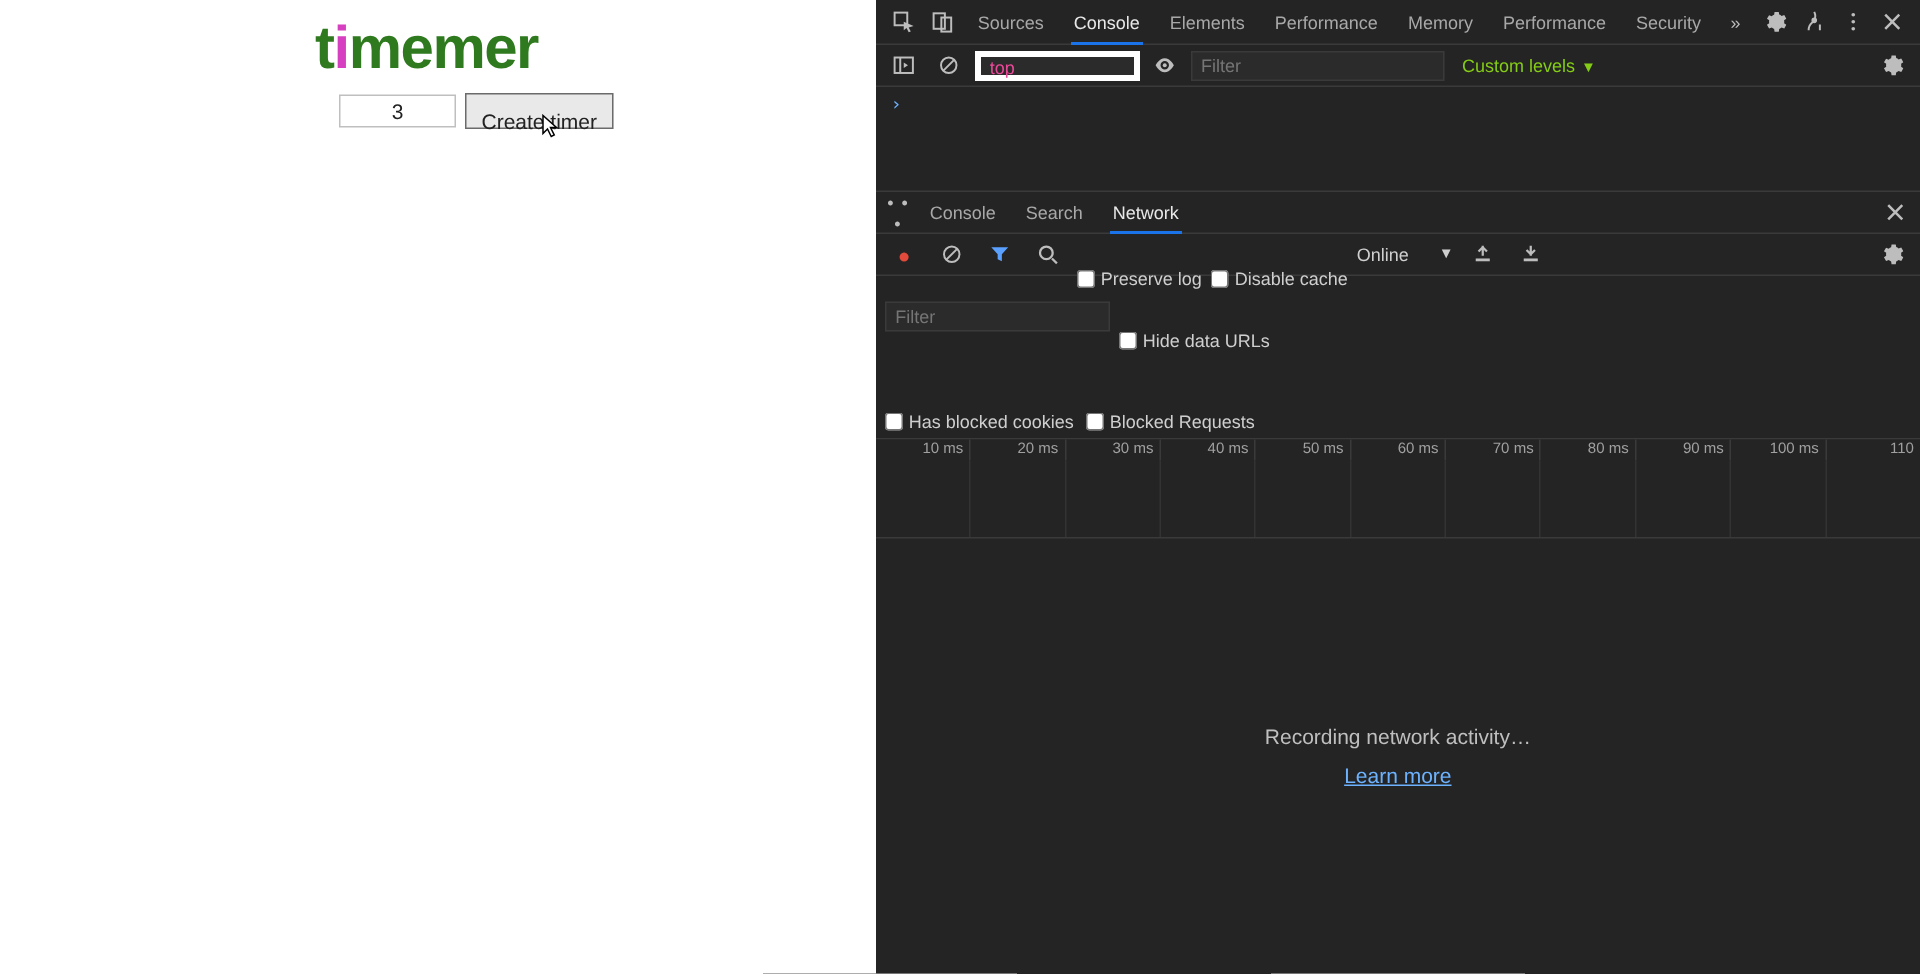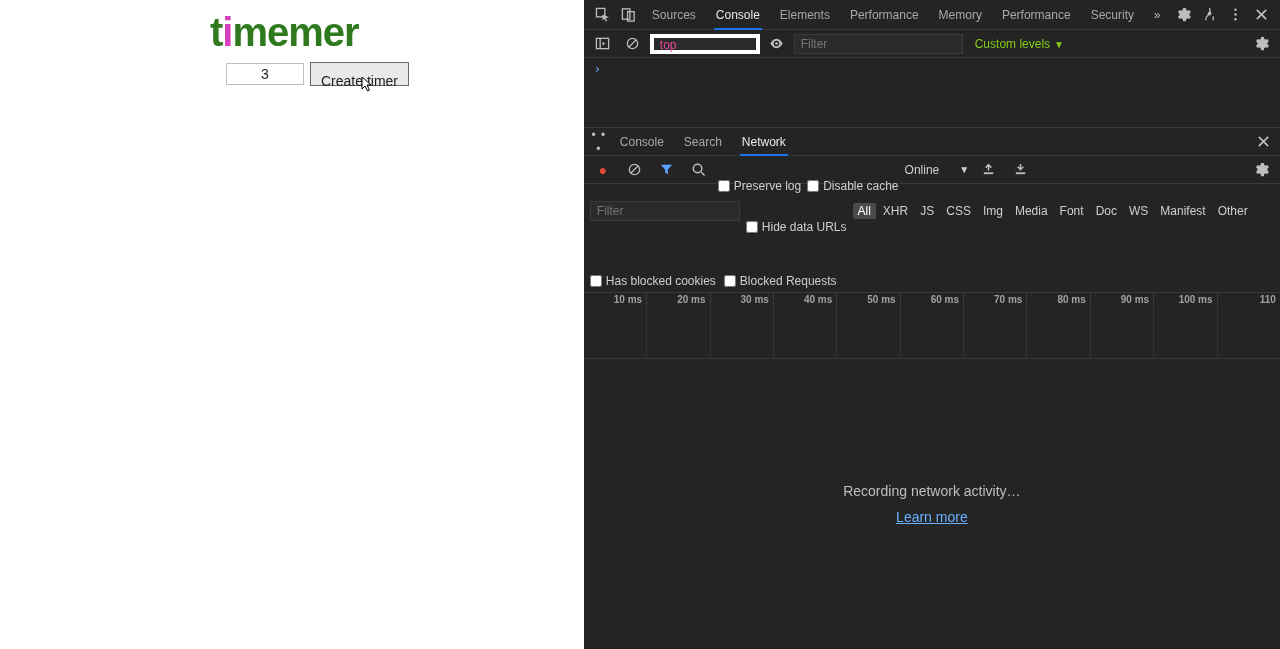--- a/index.html
+++ b/index.html
@@ -69,21 +69,21 @@
   
   .net-filter-row { min-height: 48px; border-bottom: 1px solid #3a3a3a; padding: 4px 6px; flex-wrap: wrap; row-gap: 4px; }
   .net-filter-input { width: 150px; height: 20px; background:#2b2b2b; border:1px solid #3a3a3a; color:#cfcfcf; padding:0 6px; font-size:12px; }
   .type-chip { padding: 1px 5px; color:#cfcfcf; cursor:pointer; border-radius:2px; }
   .type-chip.active { background:#4a4a4a; color:#fff; }
   .type-group { display:flex; gap:2px; margin-left:6px; }
 
   
   .timeline { height: 66px; border-bottom: 1px solid #3a3a3a; position: relative; background:#242424; }
   .timeline .ticks { position:absolute; left:0; right:0; top:0; height:14px; display:flex; }
-  .tick { flex:1; position:relative; border-left:1px solid #3a3a3a;font-weight:bold; }
+  .tick { flex:1; position:relative; border-left:1px solid #3a3a3a; }
   .tick:first-child { border-left:none; }
   .tick span { position:absolute; top:1px; right:4px; font-size:10px; color:#a0a0a0; }
   .grid { position:absolute; left:0; right:0; top:14px; bottom:0; display:flex; }
   .gcol { flex:1; border-left:1px solid #333; }
   .gcol:first-child { border-left:none; }
 
   
   .net-body { flex:1; display:flex; flex-direction:column; align-items:center; justify-content:center; color:#9e9e9e; gap:10px; }
   .net-body .line1 { font-size:14px; color:#bfbfbf; }
   .net-body .line2 { font-size:14px; color:#a8a8a8; }
@@ -258,33 +258,20 @@
         </svg>
     </div>
   </div>
 
   <div class="dt-row net-filter-row">
     <input class="net-filter-input" placeholder="Filter" style="">
     <label class="chk" style="margin-left:6px">
         <input type="checkbox" style="">
         <span>Hide data URLs</span>
       </label>
-    <div class="type-group">
-      <span class="type-chip active">All</span>
-      <span class="type-chip">XHR</span>
-      <span class="type-chip">JS</span>
-      <span class="type-chip">CSS</span>
-      <span class="type-chip">Img</span>
-      <span class="type-chip">Media</span>
-      <span class="type-chip">Font</span>
-      <span class="type-chip">Doc</span>
-      <span class="type-chip">WS</span>
-      <span class="type-chip">Manifest</span>
-      <span class="type-chip">Other</span>
-    </div>
     <div style="flex-basis:100%;height:0"></div>
     <label class="chk">
         <input type="checkbox" style="">
         <span>Has blocked cookies</span>
       </label>
     <label class="chk" style="margin-left:8px">
         <input type="checkbox" style="">
         <span>Blocked Requests</span>
       </label>
   </div>

